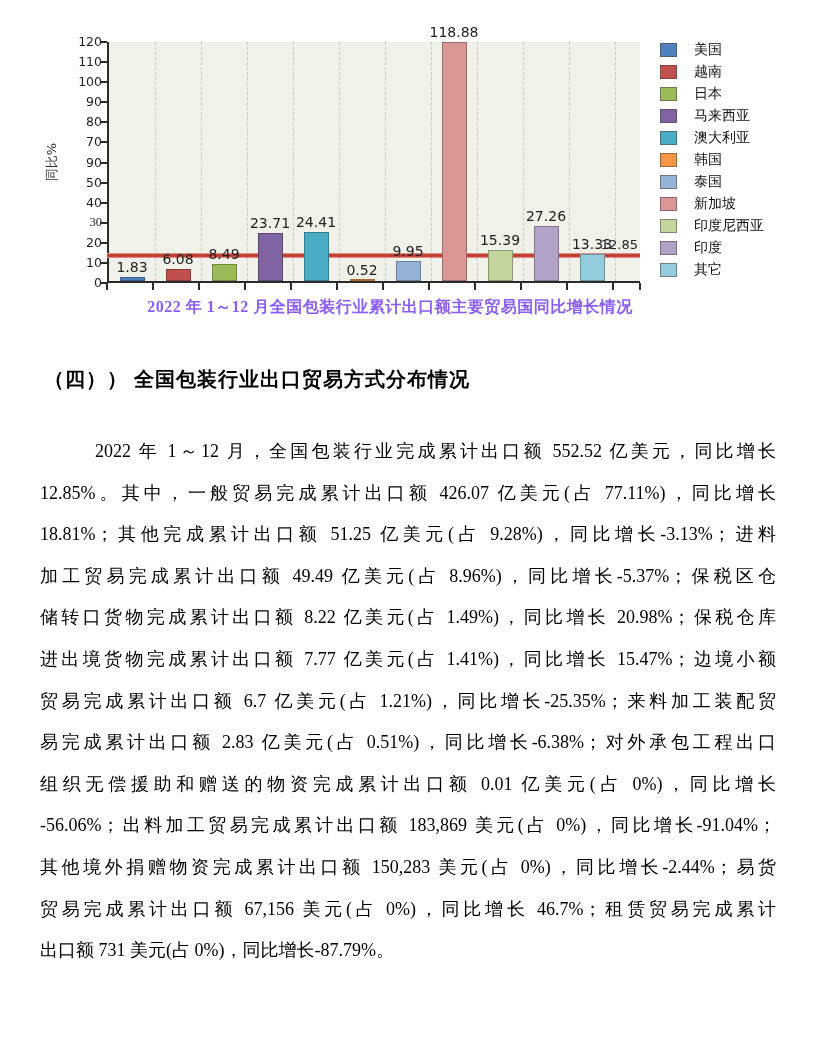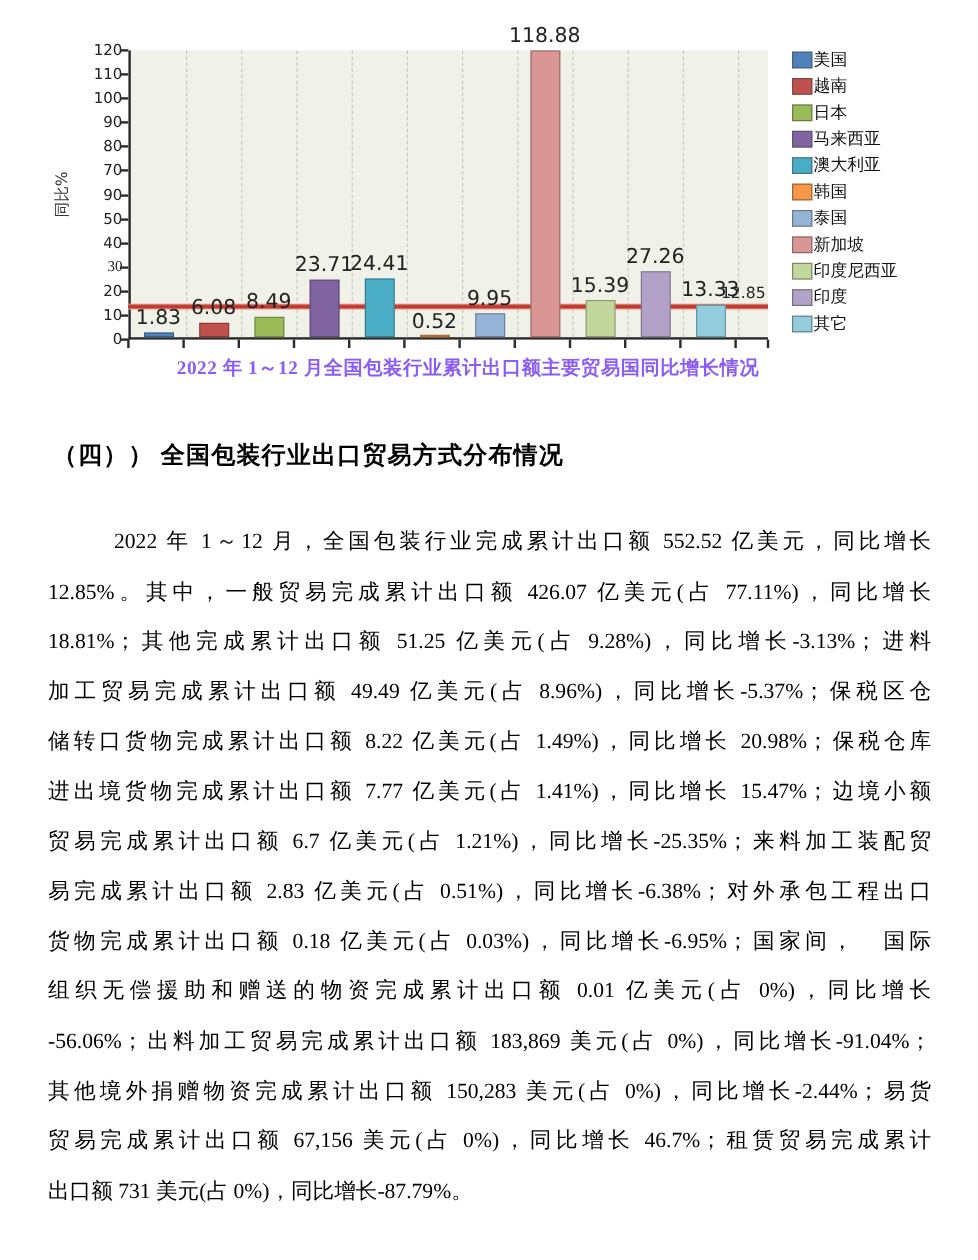--- a/index.html
+++ b/index.html
@@ -14,40 +14,40 @@
     position:absolute; left:52px; top:162px; transform:translate(-50%,-50%) rotate(-90deg);
     font-size:13px; color:#333; white-space:nowrap; font-family:"DejaVu Sans",sans-serif;
   }
   .plot {
     position:absolute; left:107px; top:42px; width:533px; height:241px;
     background:#f0f1e9; border-left:2px solid #2b2b2b; border-bottom:2px solid #2b2b2b;
   }
   .gridline { position:absolute; top:0; bottom:0; width:0; border-left:1px dashed #c9c9bf; }
   .bar { position:absolute; border:1px solid rgba(0,0,0,0.28); }
   .bar-label {
-    position:absolute; width:64px; text-align:center; font-size:17px; color:#222;
+    position:absolute; width:64px; text-align:center; font-size:14px; color:#222;
     font-family:"DejaVu Sans","Liberation Sans",sans-serif; white-space:nowrap;
   }
   .refline {
     position:absolute; left:-2px; right:0; height:5px;
     background:linear-gradient(to bottom,#e9a9a6,#c0392b 35%,#c0392b 65%,#e9a9a6);
   }
   .ref-label {
     position:absolute; font-size:13px; color:#222; font-family:"DejaVu Sans",sans-serif;
   }
   .ytick-label {
     position:absolute; width:38px; text-align:right; font-size:12.5px; color:#222;
     font-family:"DejaVu Sans",sans-serif;
   }
   .ytick-mark { position:absolute; width:7px; height:2px; background:#2b2b2b; }
   .xtick-mark { position:absolute; width:2px; height:7px; background:#2b2b2b; top:283px; }
   .legend { position:absolute; left:660px; top:43px; }
   .legend-item { display:flex; align-items:center; margin-bottom:8px; height:14px; }
   .legend-swatch { width:17px; height:14px; border:1px solid rgba(70,70,70,0.55); flex:0 0 auto; }
-  .legend-label { margin-left:1px; font-size:14px; color:#111; white-space:nowrap;font-family:Liberation Mono, monospace; }
+  .legend-label { margin-left:17px; font-size:14px; color:#111; white-space:nowrap;font-family:Liberation Mono, monospace; }
   .caption {
     position:absolute; left:60px; top:297px; width:660px; text-align:center;
     font-weight:bold; font-size:16px; color:#8b5cf6; letter-spacing:0.5px;
   }
   
   .heading {
     position:absolute; left:44px; top:366px; font-size:20px; font-weight:bold;
     color:#000; letter-spacing:1px; white-space:nowrap;
   }
   .body-par { position:absolute; left:40px; top:431px; width:736px; font-size:18px; color:#000; }
@@ -198,21 +198,20 @@
 
   <div class="body-par" id="bodypar">
       <div class="bline indent">2022 年 1～12 月，全国包装行业完成累计出口额 552.52 亿美元，同比增长</div>
       <div class="bline">12.85%。其中，一般贸易完成累计出口额 426.07 亿美元(占 77.11%)，同比增长</div>
       <div class="bline">18.81%；其他完成累计出口额 51.25 亿美元(占 9.28%)，同比增长-3.13%；进料</div>
       <div class="bline">加工贸易完成累计出口额 49.49 亿美元(占 8.96%)，同比增长-5.37%；保税区仓</div>
       <div class="bline">储转口货物完成累计出口额 8.22 亿美元(占 1.49%)，同比增长 20.98%；保税仓库</div>
       <div class="bline">进出境货物完成累计出口额 7.77 亿美元(占 1.41%)，同比增长 15.47%；边境小额</div>
       <div class="bline">贸易完成累计出口额 6.7 亿美元(占 1.21%)，同比增长-25.35%；来料加工装配贸</div>
       <div class="bline">易完成累计出口额 2.83 亿美元(占 0.51%)，同比增长-6.38%；对外承包工程出口</div>
-      <div class="bline">货物完成累计出口额 0.18 亿美元(占 0.03%)，同比增长-6.95%；国家间，　国际</div>
       <div class="bline">组织无偿援助和赠送的物资完成累计出口额 0.01 亿美元(占 0%)，同比增长</div>
       <div class="bline">-56.06%；出料加工贸易完成累计出口额 183,869 美元(占 0%)，同比增长-91.04%；</div>
       <div class="bline">其他境外捐赠物资完成累计出口额 150,283 美元(占 0%)，同比增长-2.44%；易货</div>
       <div class="bline">贸易完成累计出口额 67,156 美元(占 0%)，同比增长 46.7%；租赁贸易完成累计</div>
       <div class="bline last">出口额 731 美元(占 0%)，同比增长-87.79%。</div>
     </div>
 
 </div>
 
 </body></html>

